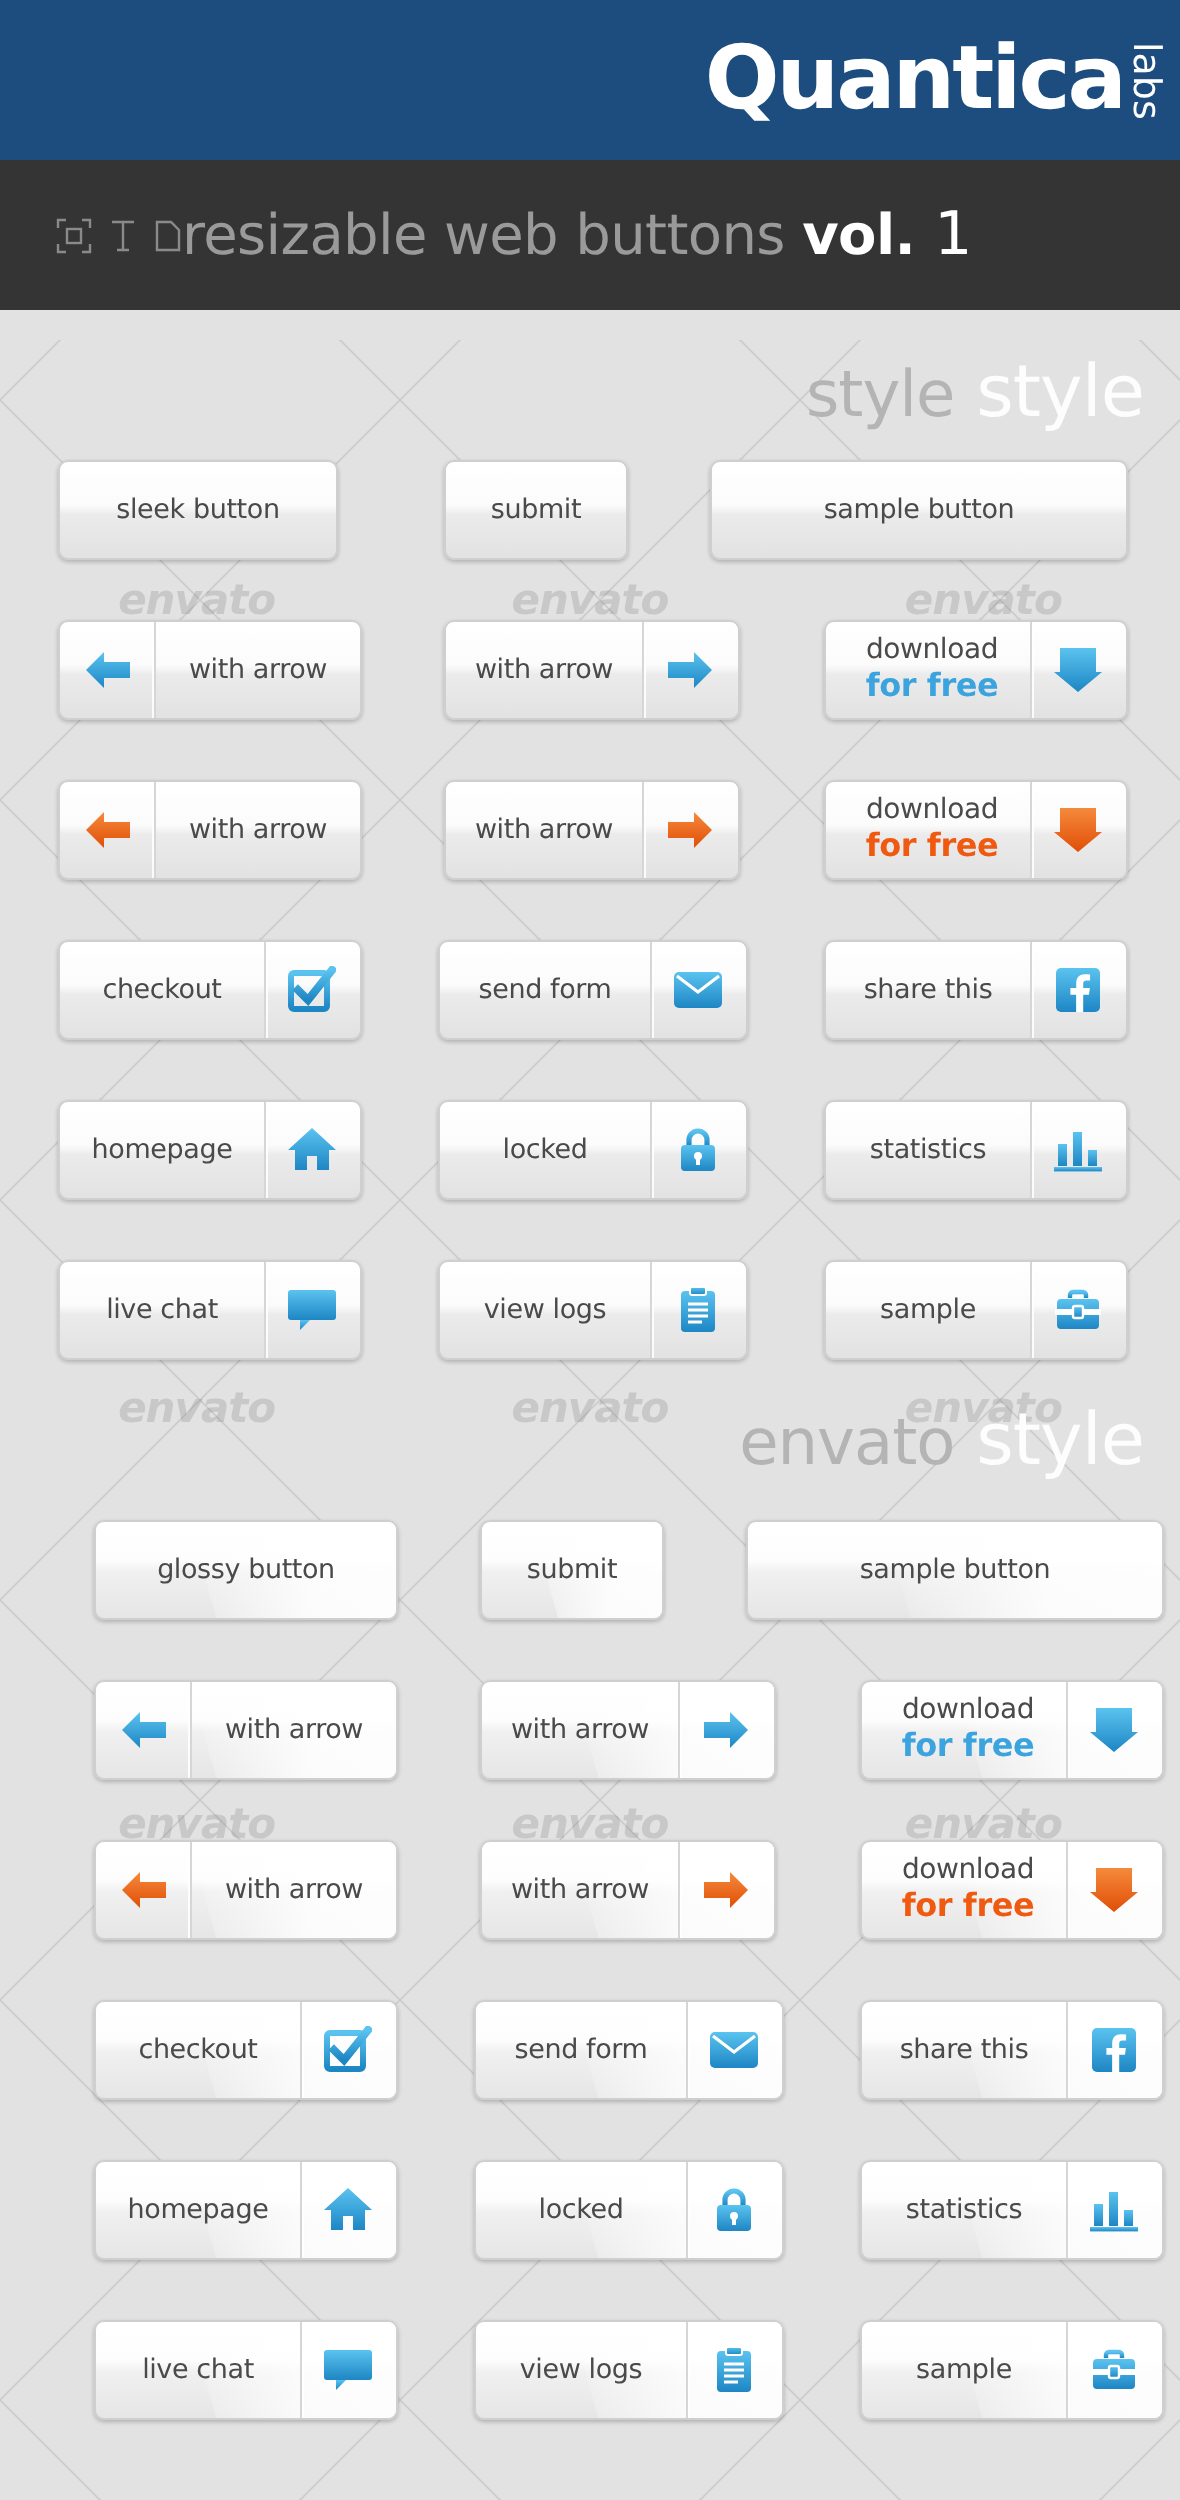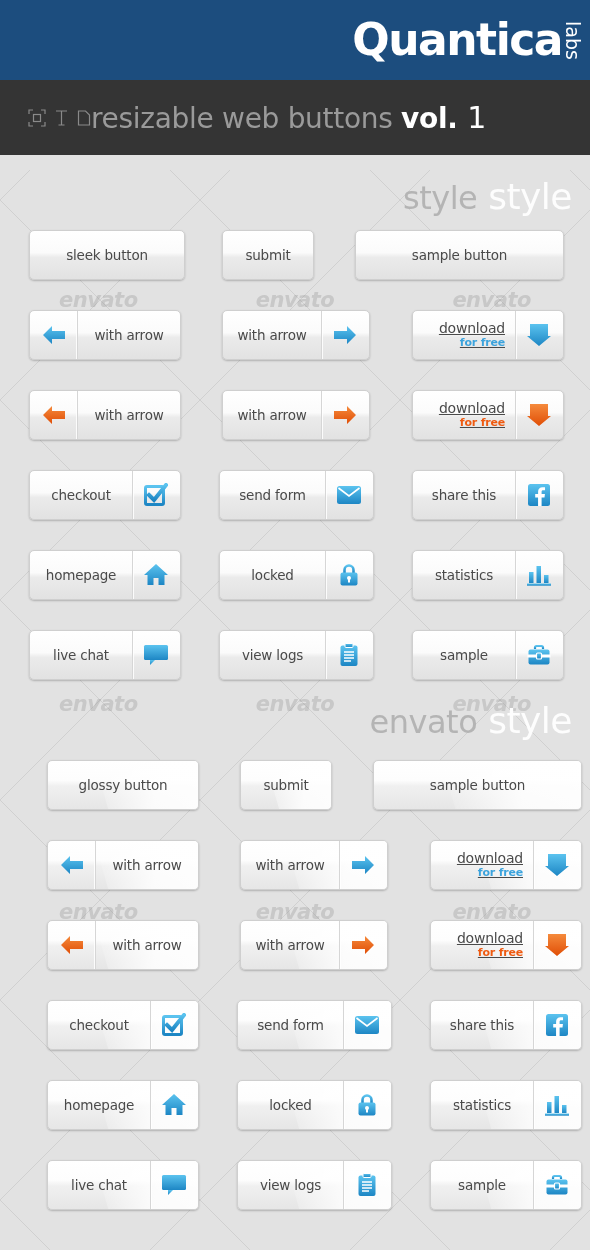--- a/index.html
+++ b/index.html
@@ -119,23 +119,23 @@
     display: flex; flex-direction: column;
     align-items: center; justify-content: center;
     color: #4a4a4a;
     font-family: "DejaVu Sans", sans-serif;
     font-size: 13.5px;
     letter-spacing: -.2px;
     position: relative; z-index: 2;
     padding: 0 10px;
     text-align: center;
   }
-  .btn-label.two-line { align-items: flex-end; padding-left: 14px; text-decoration: underline; }
+  .btn-label.two-line { align-items: center; padding-left: 14px; }
   .btn-label .l1 { font-size: 14px; color: #4a4a4a; line-height: 1.05; }
-  .btn-label .l2 { font-size: 11px; line-height: 1.15; margin-top: 1px; font-weight: bold; }
+  .btn-label .l2 { font-size: 16px; line-height: 1.15; margin-top: 1px; font-weight: bold; }
   .l2.blue { color: #3ba3dd; }
   .l2.orange { color: #ef5a10; }
 
   .btn-icon {
     width: 48px;
     display: flex; align-items: center; justify-content: center;
     position: relative; z-index: 2;
   }
   .sep-left  { box-shadow: inset 1px 0 0 #d6d6d6, inset 2px 0 0 rgba(255,255,255,.85); }
   .sep-right { box-shadow: inset -1px 0 0 #d6d6d6, inset -2px 0 0 rgba(255,255,255,.85); }
@@ -199,21 +199,21 @@
     <div class="wm-row" style="top:692px">
     <span>envato</span>
     <span>envato</span>
     <span>envato</span>
   </div>
     <div class="wm-row" style="top:900px">
     <span>envato</span>
     <span>envato</span>
     <span>envato</span>
   </div>
-    <div class="btn" style="left:29px;top:230px;width:156px;height:50px">
+    <div class="btn" style="left:29px;top:230px;width:140px;height:50px">
       <div class="btn-label">
          <span>sleek button</span>
        </div>
     </div>
     <div class="btn" style="left:222px;top:230px;width:92px;height:50px">
       <div class="btn-label">
          <span>submit</span>
        </div>
     </div>
     <div class="btn" style="left:355px;top:230px;width:209px;height:50px">

